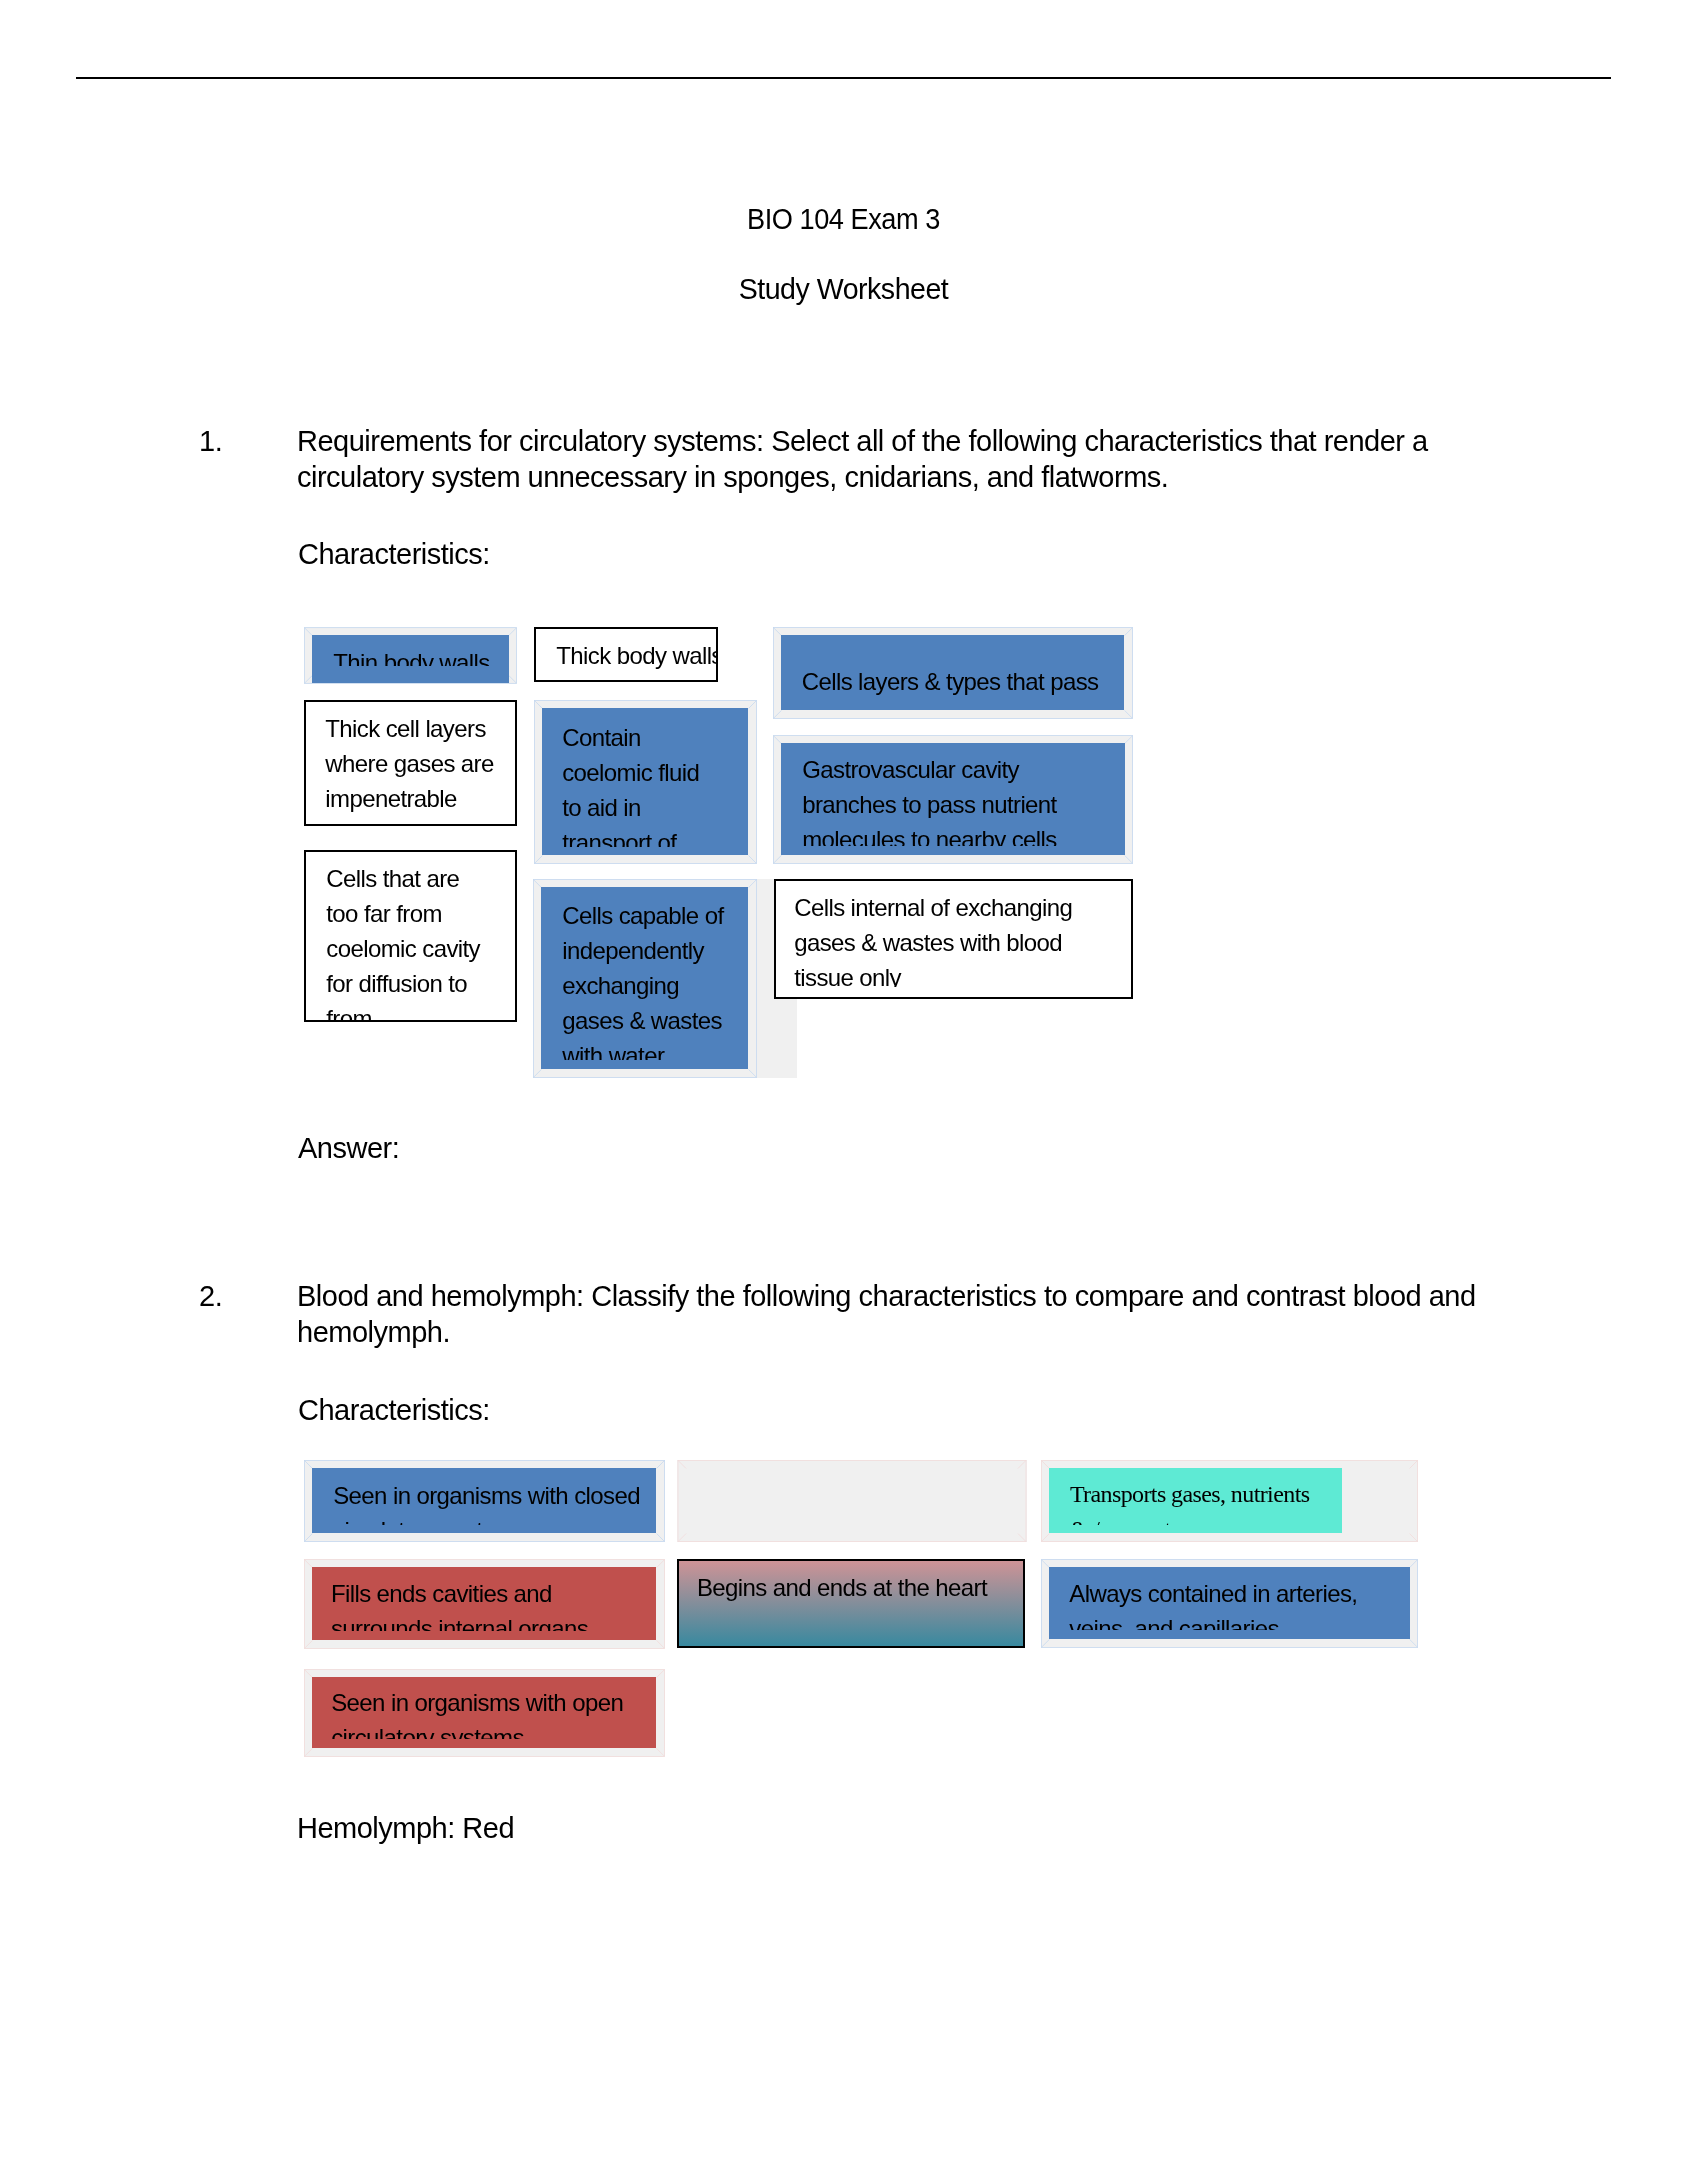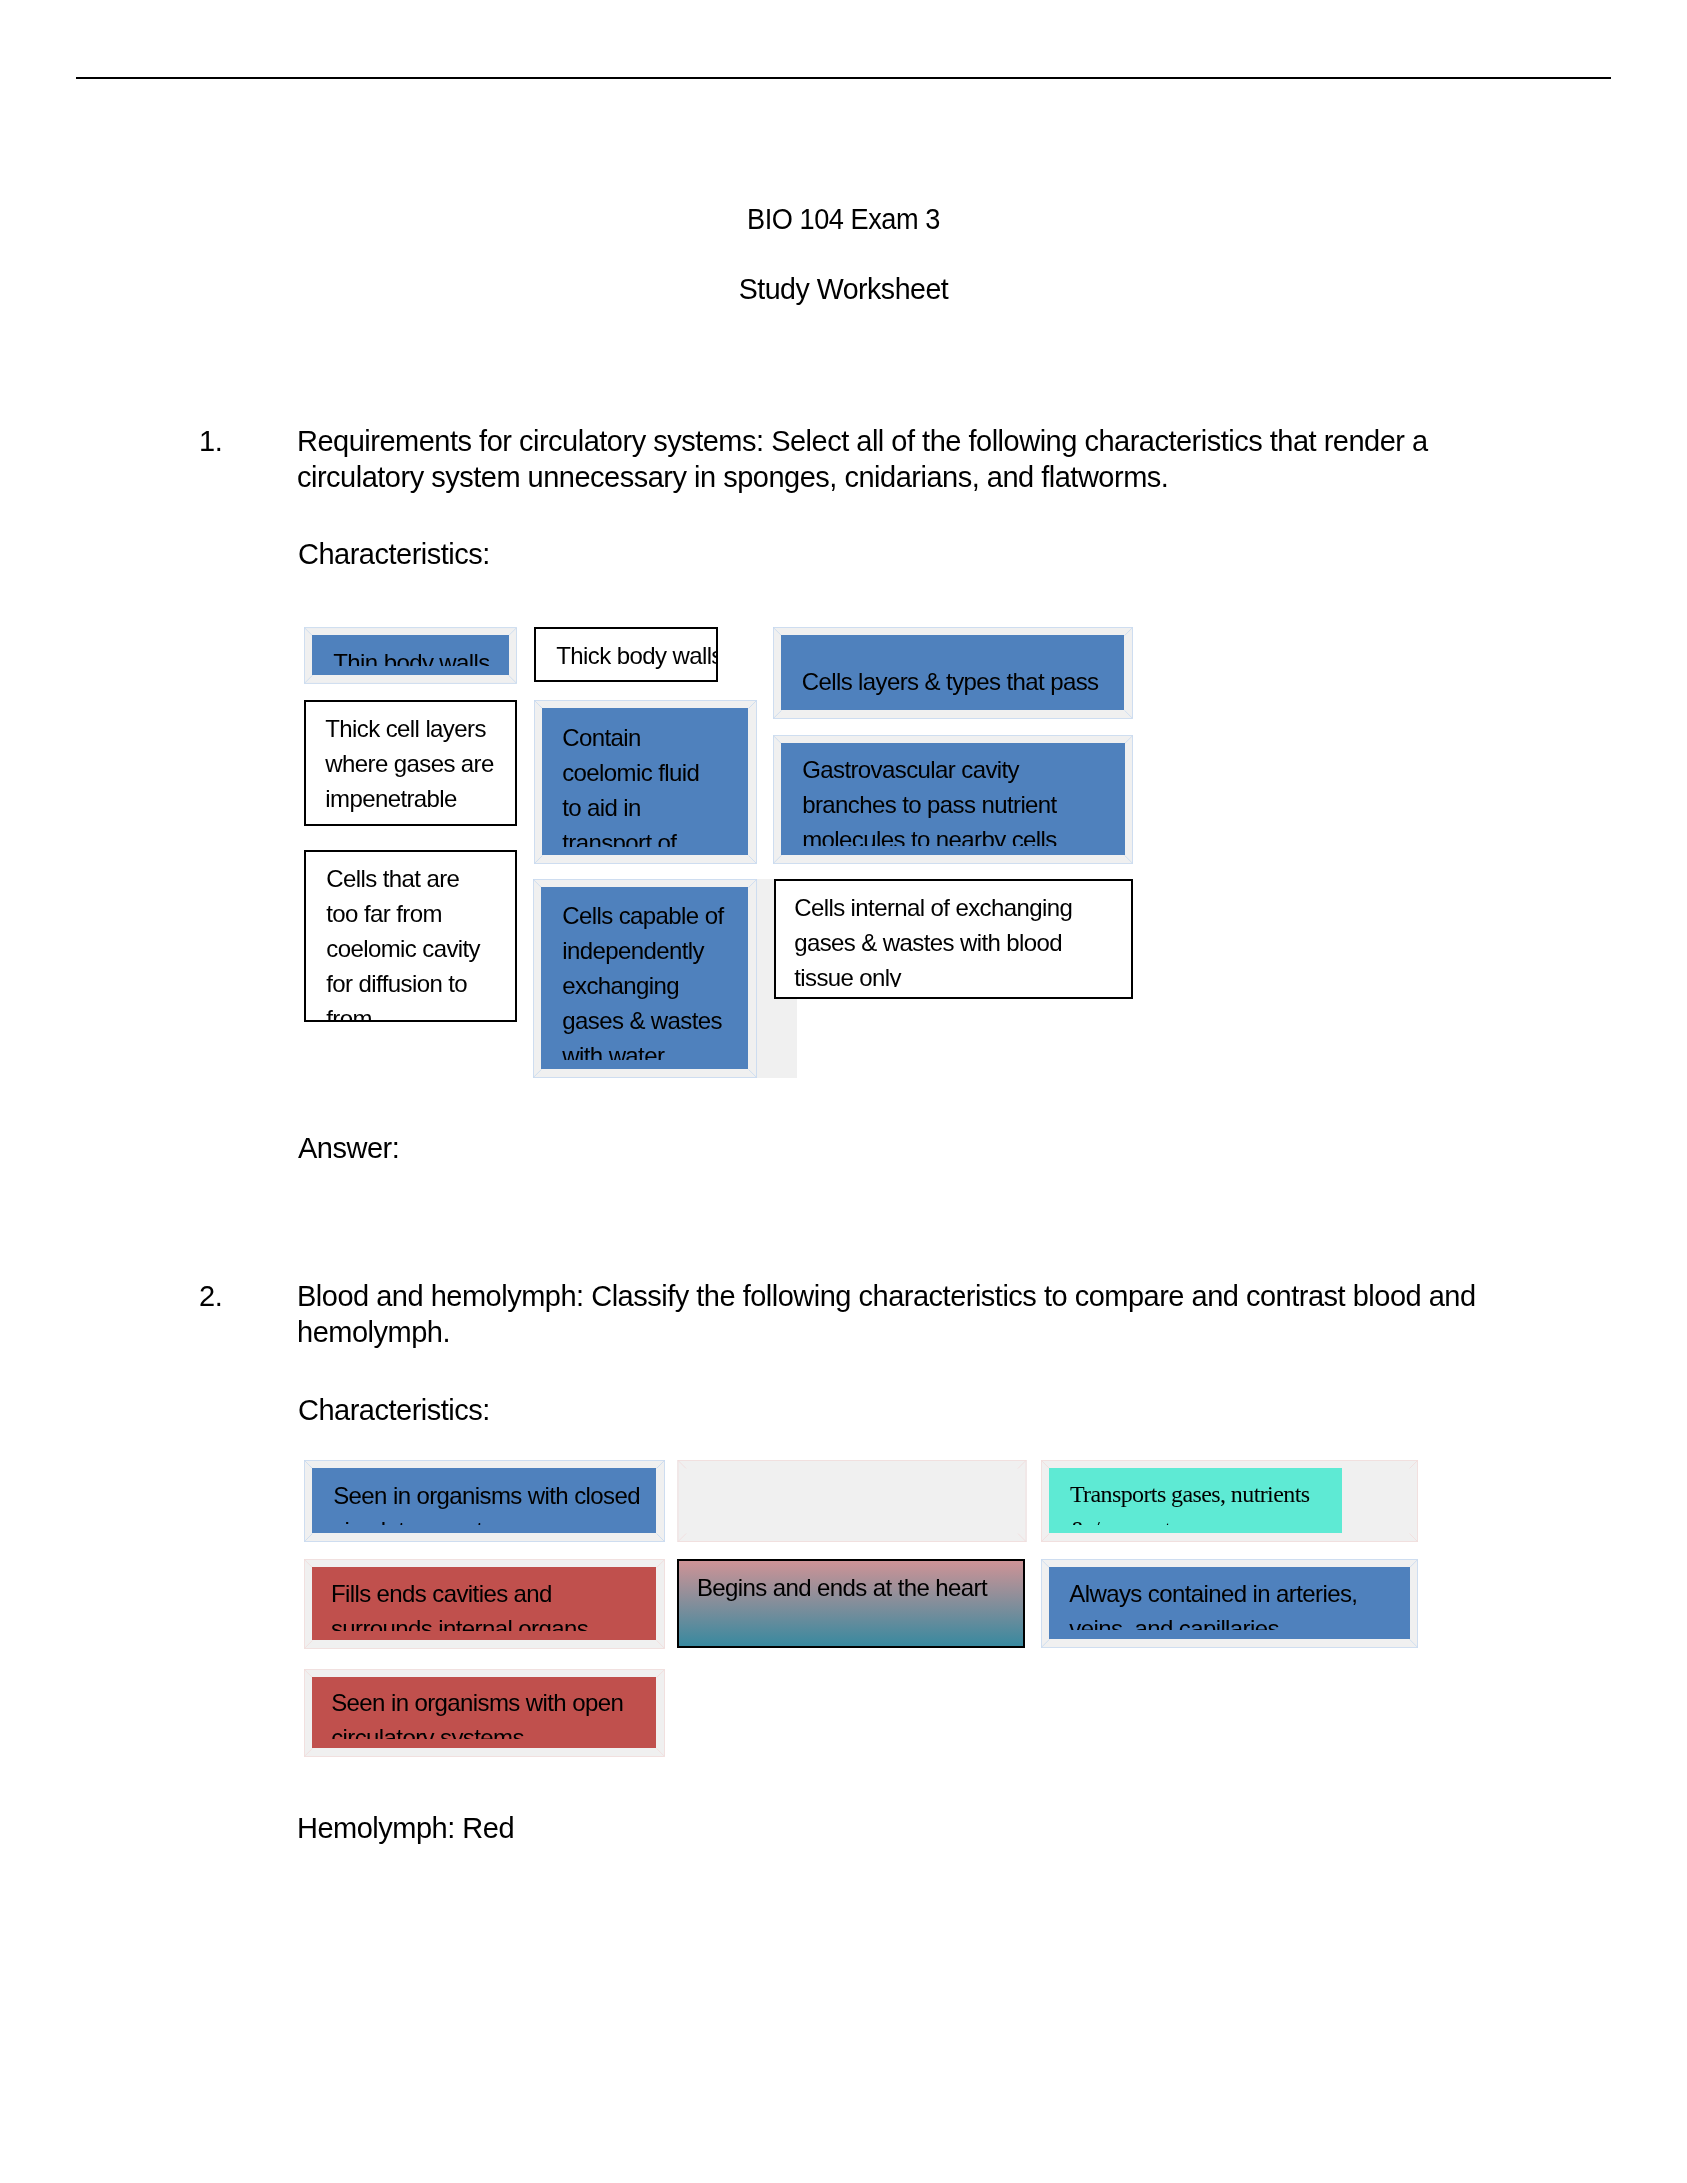--- a/index.html
+++ b/index.html
@@ -34,21 +34,21 @@
 <div class="body-text" style="left:199px;top:423px;">1.</div>
 <div class="body-text" style="left:297px;top:423px;">Requirements for circulatory systems: Select all of the following characteristics that render a</div>
 <div class="body-text" style="left:297px;top:459px;">circulatory system unnecessary in sponges, cnidarians, and flatworms.</div>
 <div class="body-text" style="left:298px;top:536px;">Characteristics:</div>
 
 <div class="shape frame-blue" style="left:304px;top:627px;width:213px;height:57px;">
     <svg class="bevel" width="213" height="57" viewBox="0 0 322.5 85.5">
       <rect x="0.6" y="0.6" width="321.3" height="84.3" fill="none" stroke="#C6D9F0" stroke-width="1.2"></rect>
       <path d="M0.6 0.6 L12.7 12.7 M321.9 0.6 L309.8 12.7 M0.6 84.9 L12.7 72.8 M321.9 84.9 L309.8 72.8" stroke="#C6D9F0" stroke-width="1.2" fill="none"></path>
     </svg>
-    <div class="fill" style="left:8.4px;top:8.4px;width:197px;height:40px;background:#4F81BD;">
+    <div class="fill" style="left:8.4px;top:8.4px;width:197px;height:48px;background:#4F81BD;">
       <div class="clip" style="left:9.3px;top:9.3px;width:178px;height:21px;">
         <div class="txt" style="left:11.6px;top:0.1px;">
           <div class="ln">Thin body walls</div>
         </div>
       </div>
     </div>
   </div>
 <div class="shape outline" style="left:534px;top:627px;width:184px;height:55px;">
     <div class="clip" style="left:9.3px;top:9.3px;width:200px;height:32px;">
       <div class="txt" style="left:11px;top:-0.6px;">

